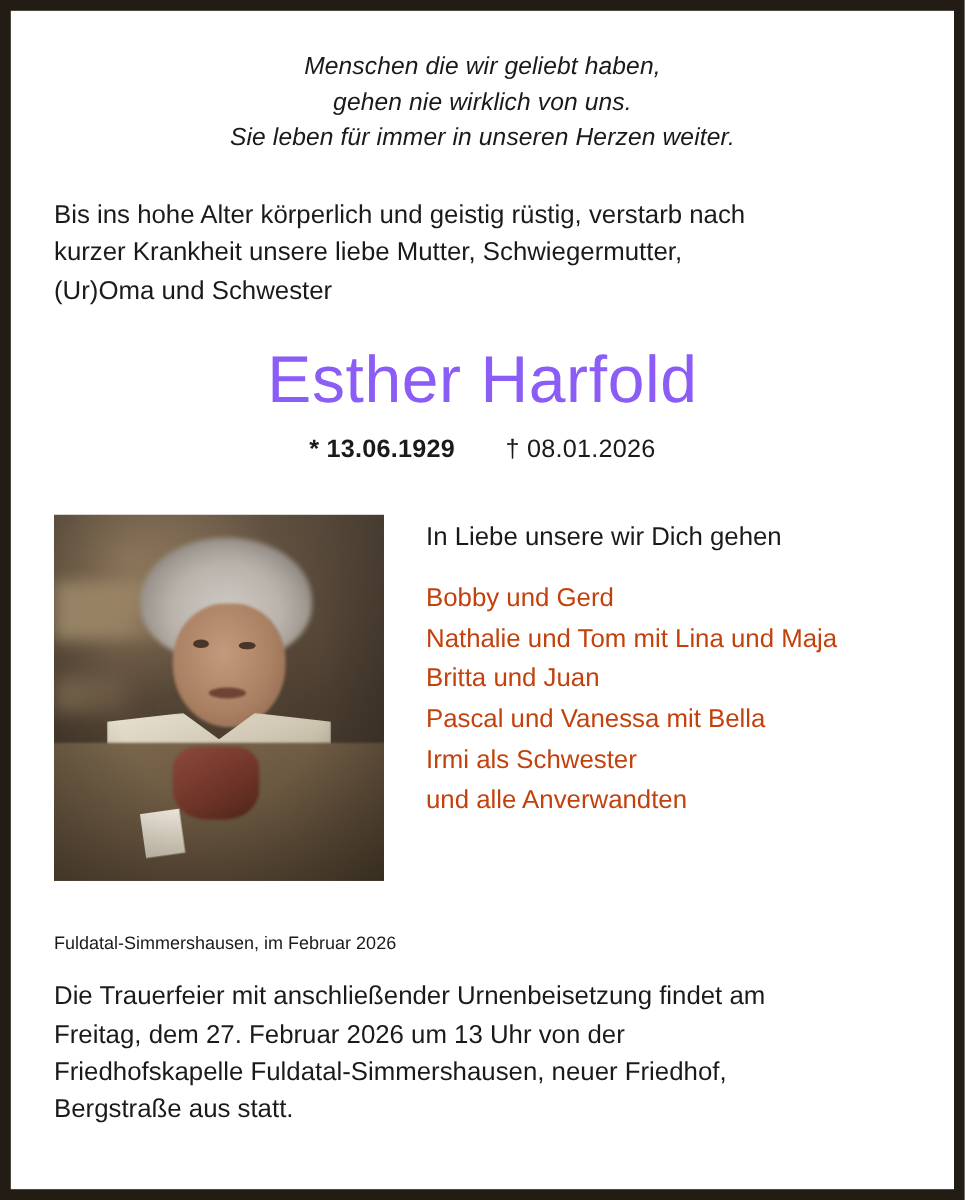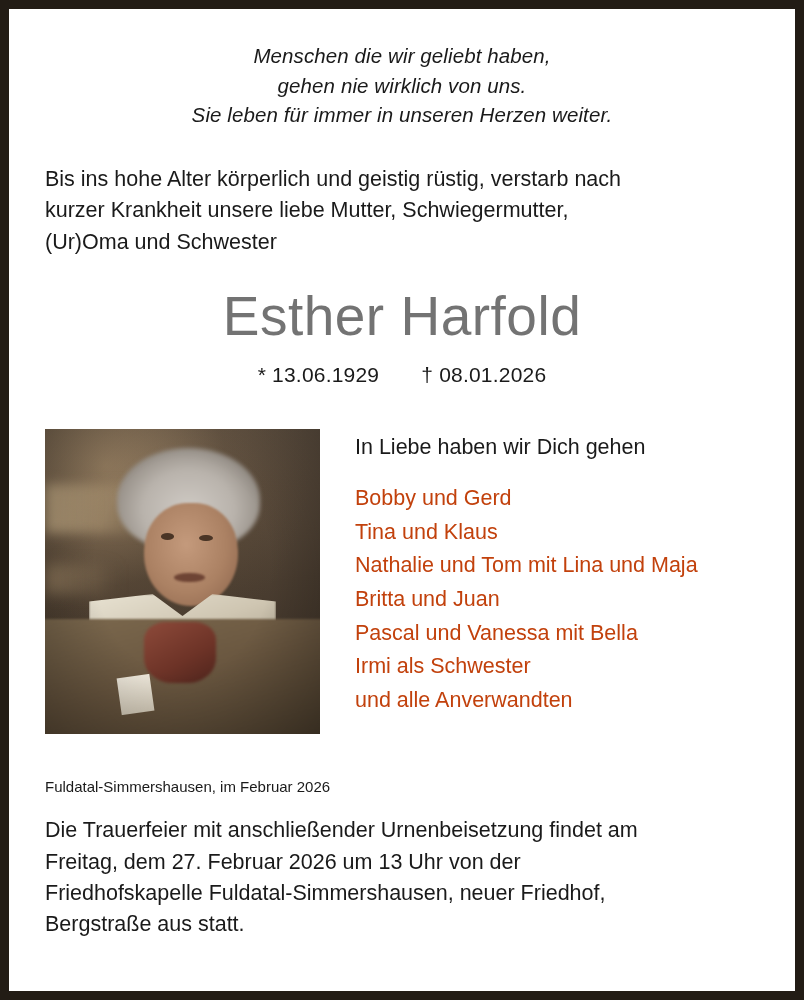--- a/index.html
+++ b/index.html
@@ -49,30 +49,30 @@
   }
   .intro div { white-space: nowrap; }
 
   .name {
     margin-top: 30px;
     text-align: center;
     font-size: 55px;
     line-height: 1.05;
     font-weight: 400;
     letter-spacing: 0.5px;
-    color: #737373;
+    color: #8b5cf6;
   }
   .dates {
     margin-top: 18px;
     text-align: center;
     font-size: 21px;
     color: #1a1a1a;
     letter-spacing: 0.2px;
   }
-  .dates .birth { margin-right: 36px; }
+  .dates .birth { margin-right: 36px; font-weight: bold; }
 
   .middle {
     margin-top: 42px;
     display: flex;
     align-items: flex-start;
   }
   .portrait {
     width: 275px;
     height: 305px;
     flex: 0 0 275px;
@@ -260,24 +260,23 @@
         <div class="eye-r"></div>
         <div class="mouth"></div>
         <div class="collar"></div>
         <div class="jacket"></div>
         <div class="scarf"></div>
         <div class="tag"></div>
         <div class="vignette"></div>
       </div>
 
       <div class="family">
-        <div class="lead">In Liebe haben wir Dich gehen</div>
+        <div class="lead">In Liebe unsere wir Dich gehen</div>
         <ul>
           <li>Bobby und Gerd</li>
-          <li>Tina und Klaus</li>
           <li>Nathalie und Tom mit Lina und Maja</li>
           <li>Britta und Juan</li>
           <li>Pascal und Vanessa mit Bella</li>
           <li>Irmi als Schwester</li>
           <li>und alle Anverwandten</li>
         </ul>
       </div>
     </div>
 
     <div class="place">Fuldatal-Simmershausen, im Februar 2026</div>

